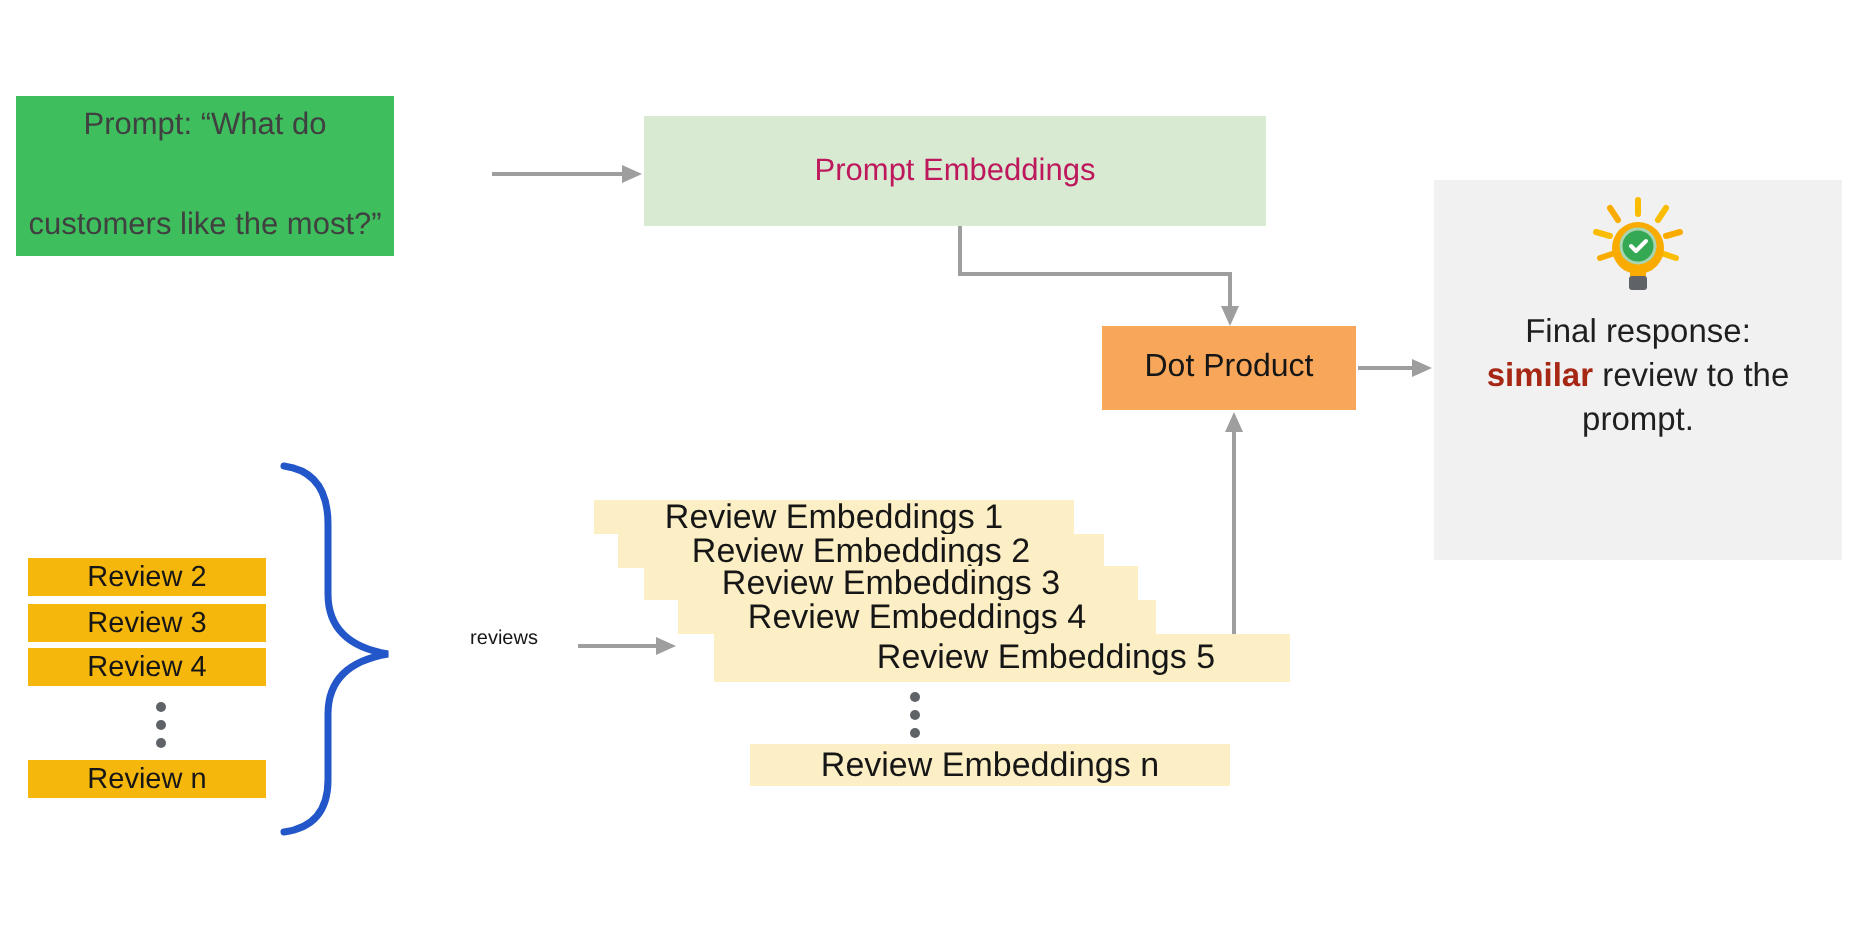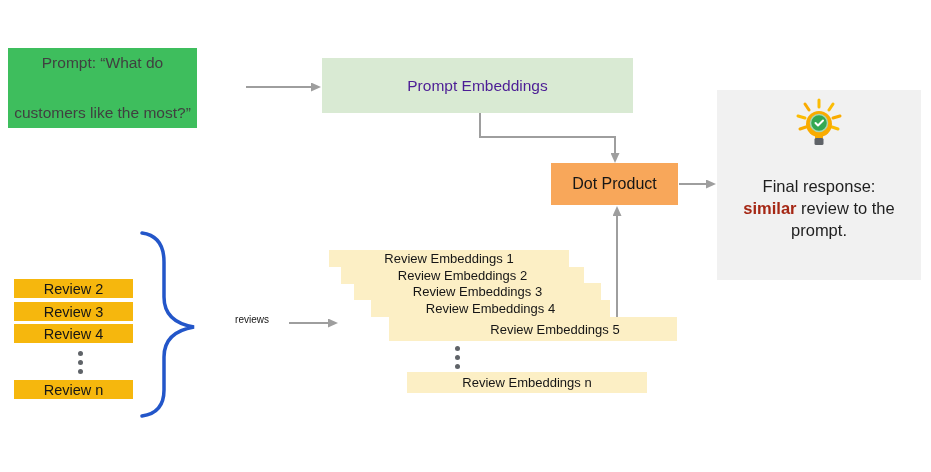--- a/index.html
+++ b/index.html
@@ -12,51 +12,51 @@
 
   
   .prompt-box {
     left:8px; top:48px; width:189px; height:80px; background:#3ebe5d;
     font-size:15.5px; line-height:22px; color:#404040;
     flex-direction:column;
     gap:28px;
   }
   .pe-box {
     left:322px; top:58px; width:311px; height:55px; background:#d9ead3;
-    font-size:15.5px; color:#4c1d95;
+    font-size:15.5px; color:#be185d;
   }
   .dp-box {
     left:551px; top:163px; width:127px; height:42px; background:#f8a75a;
     font-size:16px; color:#161616;
   }
 
   
   .rbox {
     left:14px; width:119px; height:19px; background:#f6b70d;
     font-size:14.5px; color:#161616;
   }
   
   .ebox {
-    background:#fcefc5; font-size:13px; color:#161616;margin-left:32px;
+    background:#fcefc5; font-size:17px; color:#161616;
   }
 
   .reviews-label {
     left:214px; top:314px; width:76px; text-align:center;
     font-size:10px; color:#161616;
   }
 
   
   .dotcol { display:flex; flex-direction:column; align-items:center; gap:4px; }
   .dot { width:5px; height:5px; border-radius:50%; background:#5f6368; }
 
   
   .final-card {
     left:717px; top:90px; width:204px; height:190px; background:#f1f1f1;
     display:flex; flex-direction:column; align-items:center;
-    box-sizing:border-box; padding-top:7px;gap:20px;
+    box-sizing:border-box; padding-top:7px;
   }
   .final-text { font-size:16.5px; line-height:1.32; text-align:center; color:#1f1f1f; margin-top:3px; }
   .red { color:#a52714; font-weight:bold; }
 
   .overlay { position:absolute; left:0; top:0; width:931px; height:472px; pointer-events:none; }
 </style>
 </head>
 <body>
 
 <div class="canvas">

